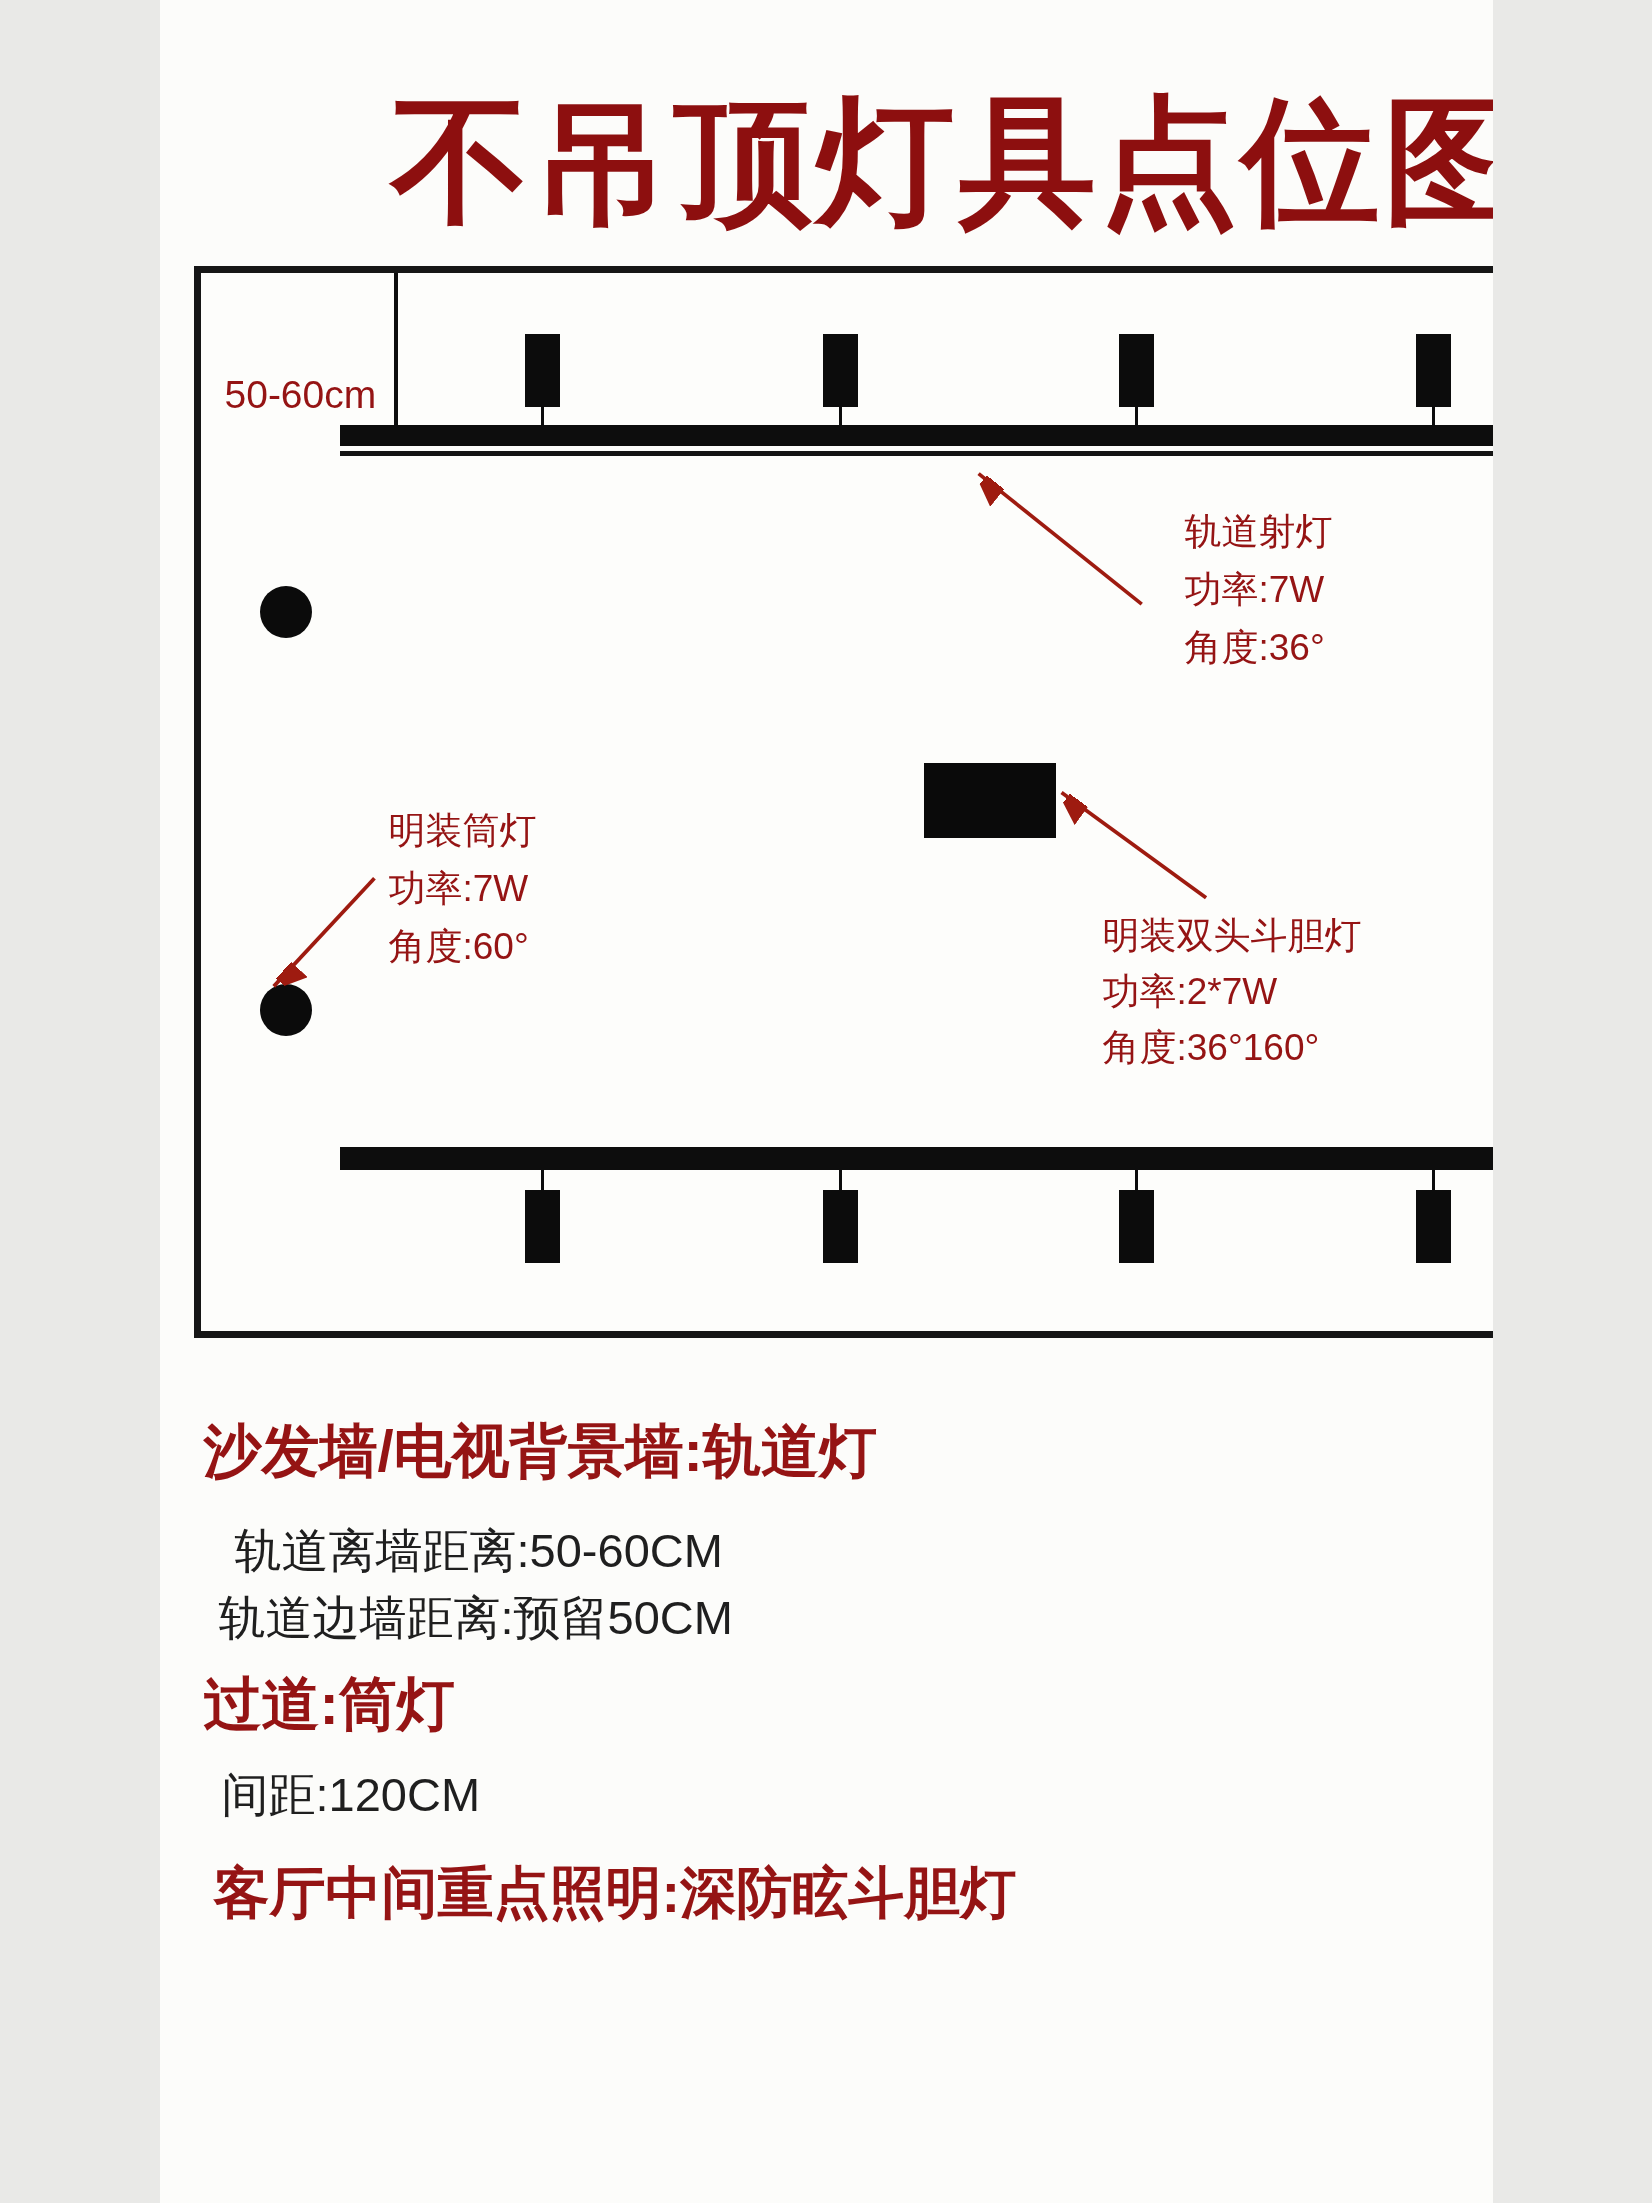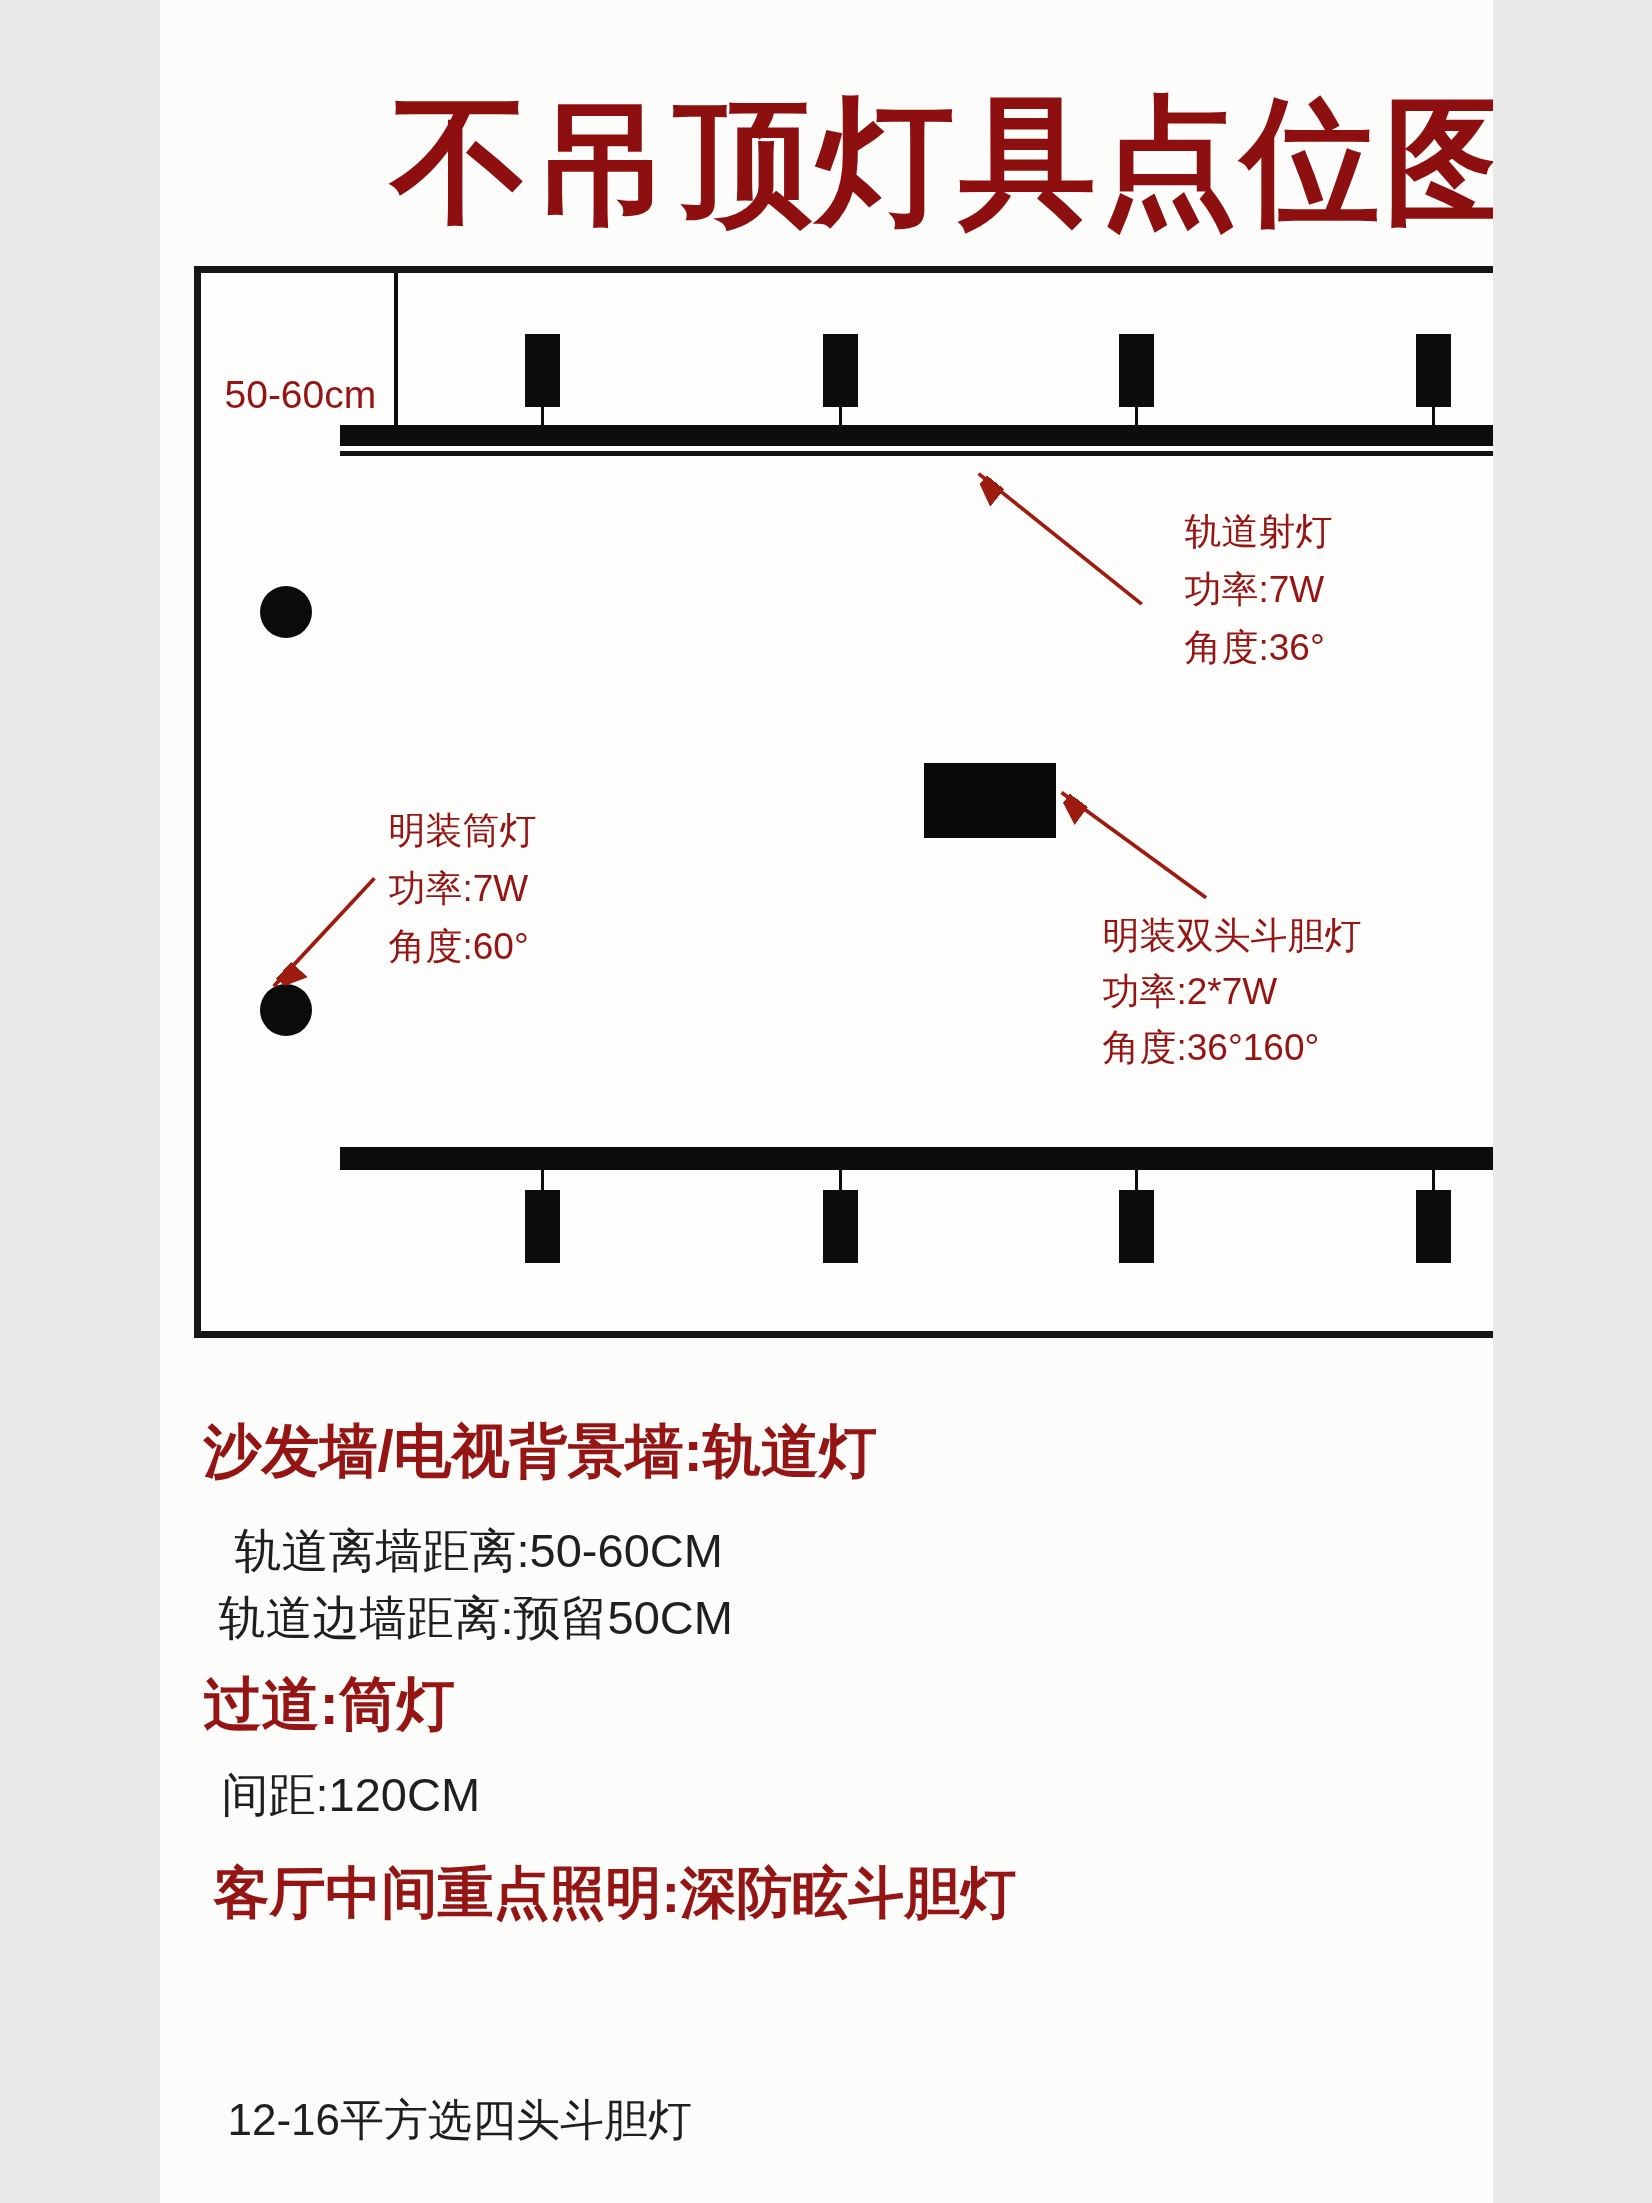--- a/index.html
+++ b/index.html
@@ -137,16 +137,15 @@
   </div>
 
   <div class="abs sec-heading h1">沙发墙/电视背景墙:轨道灯</div>
   <div class="abs sec-body b1">轨道离墙距离:50-60CM</div>
   <div class="abs sec-body b2">轨道边墙距离:预留50CM</div>
 
   <div class="abs sec-heading h2">过道:筒灯</div>
   <div class="abs sec-body b3">间距:120CM</div>
 
   <div class="abs sec-heading h3">客厅中间重点照明:深防眩斗胆灯</div>
-  <div class="abs sec-body b6">12-16平方选四头斗胆灯</div>
 
 </div>
 
 
 </body></html>

